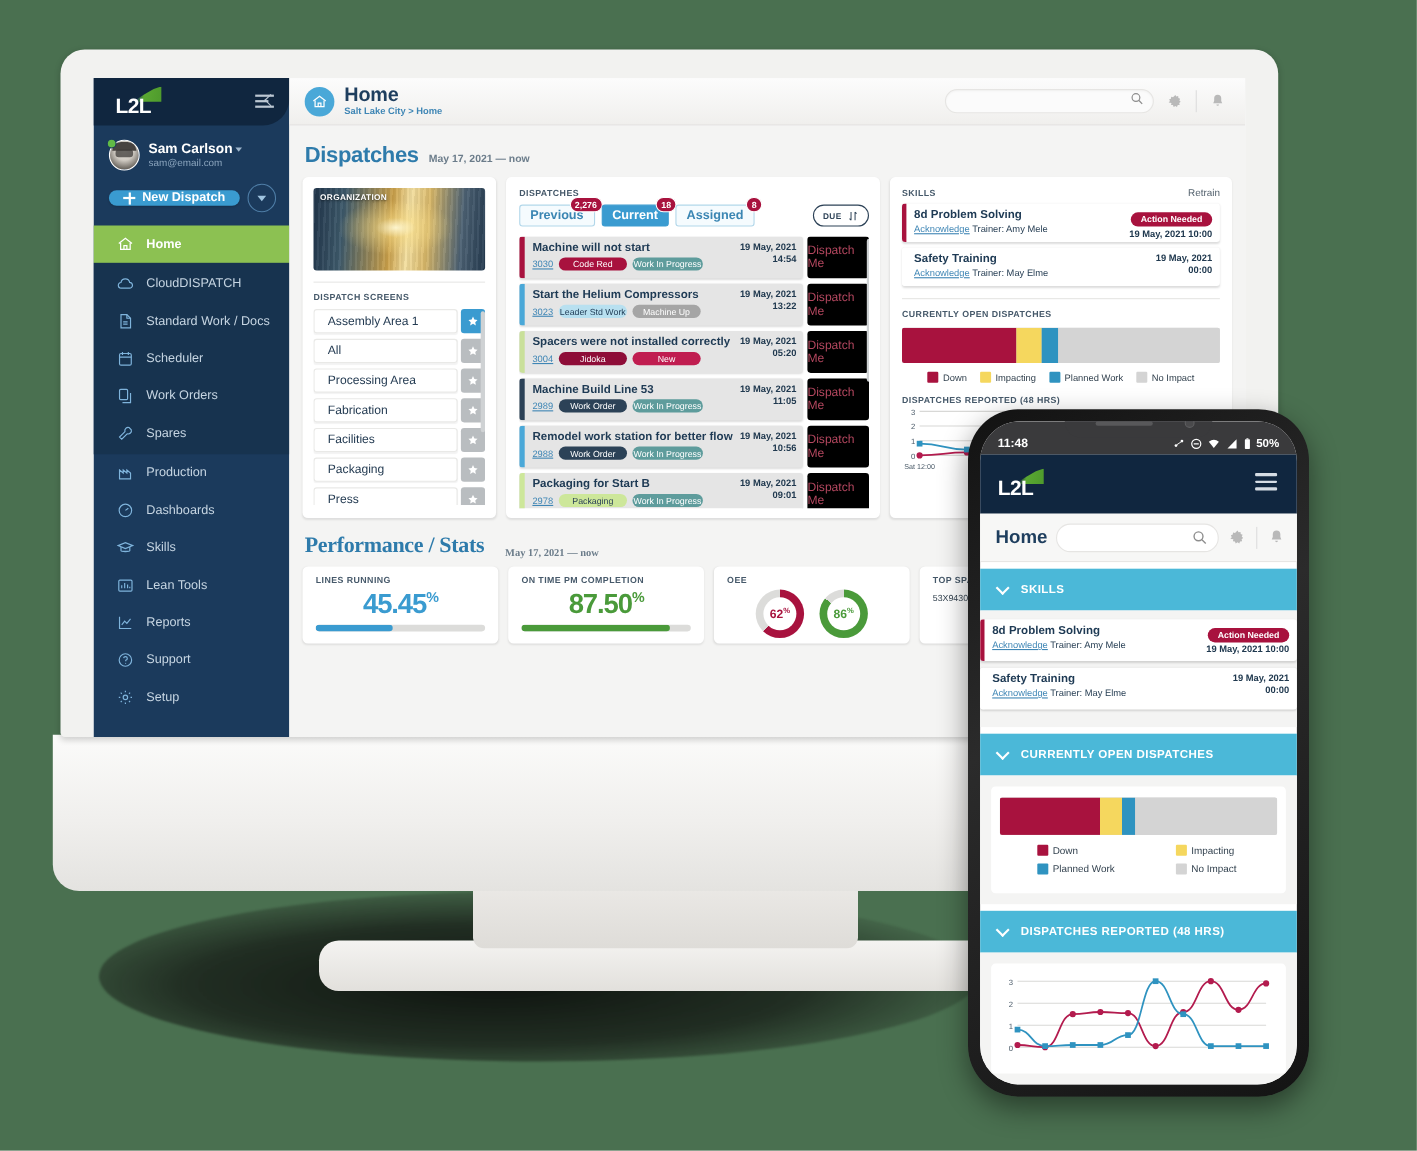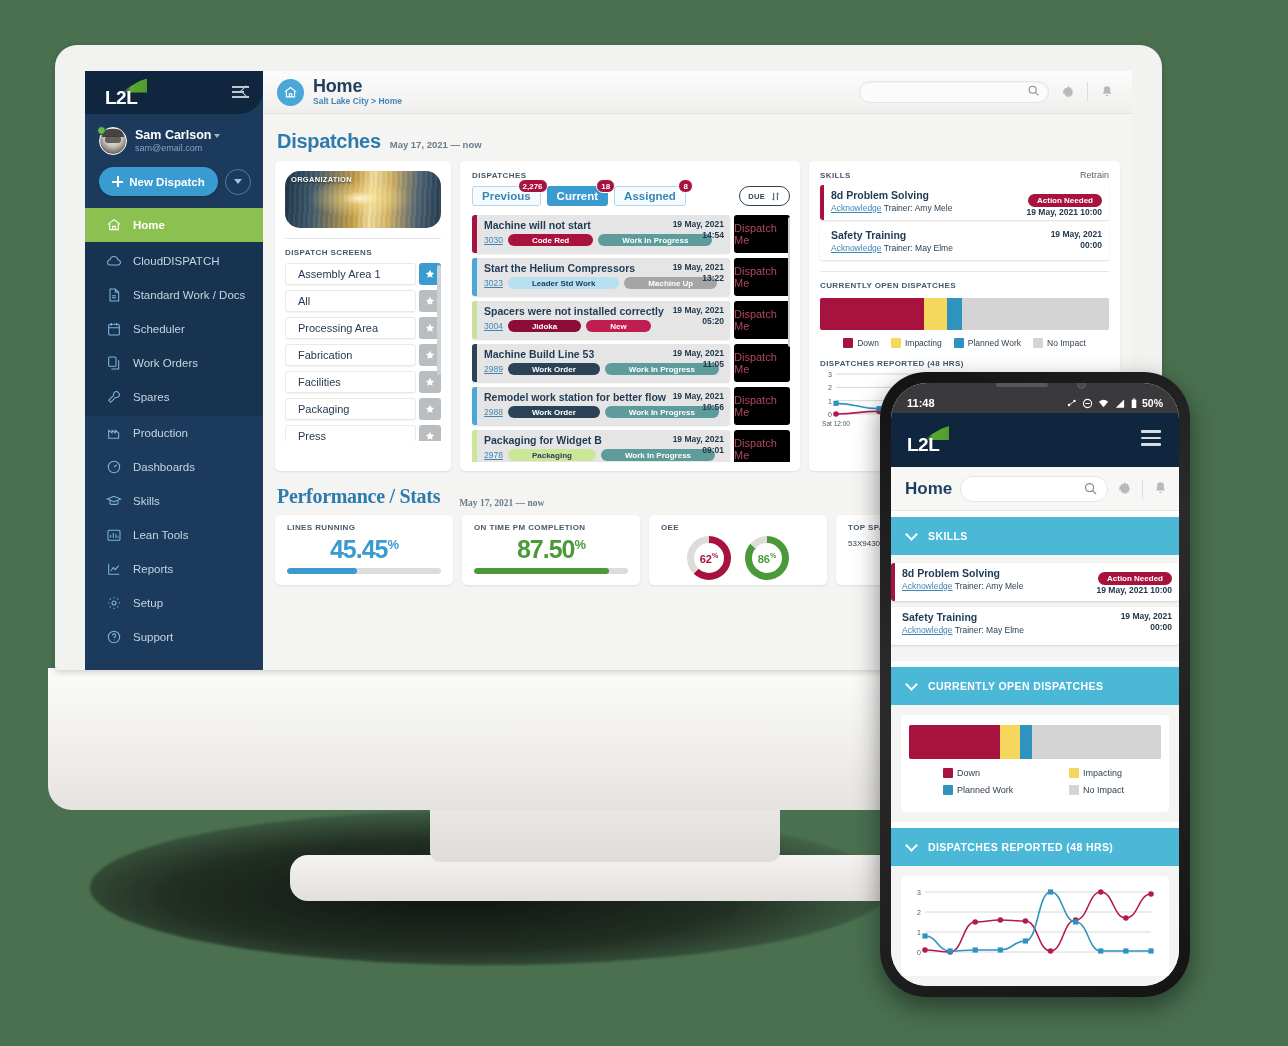--- a/index.html
+++ b/index.html
@@ -79,21 +79,21 @@
   .avatar-wrap { position: relative; width: 28px; height: 28px; flex:0 0 28px;}
   .avatar { width:28px; height:28px; border-radius:50%; background: radial-gradient(circle at 50% 36%, #e9e6e0 0%, #cfcac2 40%, #6f6a63 75%, #3d3a36 100%); border:1.5px solid #ffffff; overflow:hidden;}
   .avatar .face { position:absolute; left:6px; top:9px; width:16px; height:7px; border-radius:3px; background:#3c3a37; opacity:.75;}
   .avatar .hair { position:absolute; left:3px; top:2px; width:22px; height:8px; border-radius:11px 11px 0 0; background:#474340;}
   .dot-online { position:absolute; left:-2px; top:-1px; width:9px; height:9px; border-radius:50%; background:#61bb46; border:1.5px solid #1b3a5c;}
   .u-name { color:#ffffff; font-size:12.5px; font-weight:bold; line-height:14px;}
   .u-mail { color:#8aa4bd; font-size:9px; line-height:12px;}
   .caret { display:inline-block; margin-left:3px; border-left:3.5px solid transparent;border-right:3.5px solid transparent;border-top:4.5px solid #9fb6cc; vertical-align:middle;}
 
   .sb-actions { display:flex; align-items:center; gap:7px; padding: 2px 12px 12px 14px;}
-  .btn-newdispatch { flex:1; height:29px; background:#3a9bd0; border-radius:15px; color:#fff; font-size:11.5px; font-weight:bold;
+  .btn-newdispatch { flex:1; height:14px; background:#3a9bd0; border-radius:15px; color:#fff; font-size:11.5px; font-weight:bold;
      display:flex; align-items:center; justify-content:center; gap:6px; box-shadow: 0 1px 2px rgba(0,0,0,.2); cursor:pointer;}
   .plus { position:relative; width:11px; height:11px;}
   .plus:before,.plus:after{content:"";position:absolute;background:#fff;}
   .plus:before{left:0;top:4.6px;width:11px;height:2px;}
   .plus:after{top:0;left:4.6px;height:11px;width:2px;}
   .btn-caret { width:26px; height:26px; border-radius:50%; border:1.4px solid #4e7da6; display:flex;align-items:center;justify-content:center;cursor:pointer;}
   .btn-caret .c { border-left:4px solid transparent;border-right:4px solid transparent;border-top:5px solid #9fc4e0;}
 
   .nav-item { display:flex; align-items:center; gap:11px; height:34px; padding-left:21px; color:#c6d5e2; font-size:11.5px; cursor:pointer; }
   .nav-item.active { background:#8cc152; color:#ffffff; font-weight:bold; }
@@ -115,21 +115,21 @@
   .divider-v { width:1px; height:20px; background:#ddd;}
 
   .section-head { display:flex; align-items:baseline; gap:9px; padding: 16px 0 8px 14px;}
   .section-title { font-size:20px; font-weight:bold; color:#2e7bab; letter-spacing:-.3px;}
   .section-sub { font-size:9.5px; color:#6b7c8a; font-weight:bold;}
 
   .panels { display:flex; gap:9px; padding: 0 12px; height:310px;}
   .panel { background:#ffffff; border-radius:5px; box-shadow:0 1px 2px rgba(0,0,0,.09); }
 
   .p-left { width:176px; padding:10px; }
-  .org-card { width:100%; height:57px; border-radius:15px; overflow:hidden; position:relative;
+  .org-card { width:100%; height:75px; border-radius:3px; overflow:hidden; position:relative;
      background: linear-gradient(95deg,#20344a 0%, #3e5a6b 18%, #caa04a 45%, #f3dfa0 55%, #d8b768 66%, #4d6274 85%, #243a4f 100%);}
   .org-card:after { content:""; position:absolute; inset:0;
      background: radial-gradient(ellipse at 48% 48%, rgba(255,248,210,.95) 0%, rgba(255,228,140,.45) 16%, rgba(90,80,50,0) 46%),
                  repeating-linear-gradient(92deg, rgba(255,255,255,.05) 0 2px, rgba(0,0,0,.05) 2px 5px);}
   .org-label { position:absolute; left:6px; top:4px; color:#ffffff; font-size:7.5px; font-weight:bold; letter-spacing:.3px; z-index:3; text-shadow:0 1px 2px rgba(0,0,0,.6);}
   .hr-thin { height:1px; background:#e7e7e5; margin:10px 0 9px;}
   .mini-label { font-size:8px; font-weight:bold; color:#46596a; letter-spacing:.4px; margin-bottom:6px;}
   .screen-row { display:flex; align-items:center; gap:3px; margin-bottom:5px;}
   .screen-name { flex:1; background:#ffffff; border:1px solid #e9e9e7; border-radius:3px; height:22px; display:flex; align-items:center; padding-left:12px; font-size:11px; color:#243b52; box-shadow:0 1px 1px rgba(0,0,0,.05); cursor:pointer;}
   .star-btn { width:22px;height:22px; border-radius:3px; background:#b9bdc0; display:flex;align-items:center;justify-content:center; cursor:pointer;}
@@ -146,21 +146,21 @@
   .due-btn span { font-size:7.5px; font-weight:bold; color:#2d4257; letter-spacing:.3px;}
 
   .disp-list { position:relative; height:247px; overflow:hidden;}
   .disp-row { display:flex; align-items:stretch; gap:4px; margin-bottom:5px;}
   .disp-card { flex:1; background:#e5e5e5; border-radius:3px; box-shadow:0 1px 2px rgba(0,0,0,.14); display:flex; overflow:hidden; height:38px;}
   .disp-bar { width:5px; flex:0 0 5px;}
   .disp-body { flex:1; padding: 4px 6px 0 7px; position:relative;}
   .disp-title { font-size:10.5px; font-weight:bold; color:#1e3a54; line-height:12px;}
   .disp-meta { display:flex; align-items:center; gap:5px; margin-top:3px;}
   .disp-id { font-size:8.5px; color:#3f86b5; text-decoration:underline; cursor:pointer;}
-  .pill { height:12px; border-radius:6px; font-size:8px; font-weight:bold; color:#fff; display:flex;align-items:center;justify-content:center; padding:0 24px; min-width:62px;}
+  .pill { height:12px; border-radius:6px; font-size:8px; font-weight:normal; color:#fff; display:flex;align-items:center;justify-content:center; padding:0 1px; min-width:62px;}
   .disp-date { position:absolute; right:6px; top:4px; text-align:right; font-size:8.5px; color:#20394f; font-weight:bold; line-height:11px;}
   .disp-action { width:56px; flex:0 0 56px; background:#000000; border-radius:3px; display:flex;align-items:center;justify-content:center; font-size:11px; color:#b4475f; cursor:pointer;}
 
   .p-right { flex:1; padding: 9px 11px; position:relative; overflow:hidden;}
   .row-head { display:flex; align-items:baseline;}
   .retrain { margin-left:auto; font-size:9px; color:#55636f;}
   .skill-card { background:#fff; border-radius:3px; box-shadow:0 1px 2px rgba(0,0,0,.14); height:35px; display:flex; margin-top:5px; overflow:hidden; position:relative;}
   .skill-bar { width:4px; flex:0 0 4px; background:#a8123e;}
   .skill-body { flex:1; padding:4px 8px 0 7px; position:relative;}
   .skill-title { font-size:10.5px; font-weight:bold; color:#1e3a54; line-height:12px;}
@@ -376,35 +376,35 @@
                 <svg width="16" height="16" viewBox="0 0 24 24" fill="none" stroke="#7fb4dc" stroke-width="1.6">
                   <path d="M4 4v16h16"></path>
                   <path d="M7 15l4-5 3 3 5-6"></path>
                 </svg>
               </span>
          <span>Reports</span>
        </div>
        <div class="nav-item">
          <span class="ico">
                 <svg width="16" height="16" viewBox="0 0 24 24" fill="none" stroke="#7fb4dc" stroke-width="1.6">
-                  <circle cx="12" cy="12" r="3"></circle>
-                  <path d="M12 3v2M12 19v2M3 12h2M19 12h2M5.6 5.6l1.5 1.5M16.9 16.9l1.5 1.5M18.4 5.6l-1.5 1.5M7.1 16.9l-1.5 1.5"></path>
-                </svg>
-              </span>
-         <span>Setup</span>
-       </div>
-       <div class="nav-item">
-         <span class="ico">
-                <svg width="16" height="16" viewBox="0 0 24 24" fill="none" stroke="#7fb4dc" stroke-width="1.6">
                   <circle cx="12" cy="12" r="8.5"></circle>
                   <path d="M9.6 9.5a2.5 2.5 0 1 1 2.9 2.8v1.4"></path>
                   <circle cx="12.4" cy="16.6" r=".7" fill="#7fb4dc" stroke="none"></circle>
                 </svg>
               </span>
          <span>Support</span>
+       </div>
+       <div class="nav-item">
+         <span class="ico">
+                <svg width="16" height="16" viewBox="0 0 24 24" fill="none" stroke="#7fb4dc" stroke-width="1.6">
+                  <circle cx="12" cy="12" r="3"></circle>
+                  <path d="M12 3v2M12 19v2M3 12h2M19 12h2M5.6 5.6l1.5 1.5M16.9 16.9l1.5 1.5M18.4 5.6l-1.5 1.5M7.1 16.9l-1.5 1.5"></path>
+                </svg>
+              </span>
+         <span>Setup</span>
        </div>
      </div>
    </div>
 
    <div class="main">
 
      <div class="topbar">
        <div class="home-badge">
          <svg width="15" height="15" viewBox="0 0 24 24" fill="none" stroke="#ffffff" stroke-width="1.8">
                 <path d="M3 11l9-7 9 7"></path>
@@ -627,21 +627,21 @@
                           <div>10:56</div>
                         </div>
                       </div>
                     </div>
                     <div class="disp-action">Dispatch Me</div>
                   </div>
                   <div class="disp-row">
                     <div class="disp-card">
                       <div class="disp-bar" style="background:#cde79a"></div>
                       <div class="disp-body">
-                        <div class="disp-title">Packaging for Widget B</div>
+                        <div class="disp-title">Packaging for Start B</div>
                         <div class="disp-meta">
                           <span class="disp-id">2978</span>
                           <span class="pill" style="background:#cde79a;color:#2c4257">Packaging</span>
                           <span class="pill" style="background:#5e9c9c">Work In Progress</span>
                         </div>
                         <div class="disp-date">
                           <div>19 May, 2021</div>
                           <div>09:01</div>
                         </div>
                       </div>

